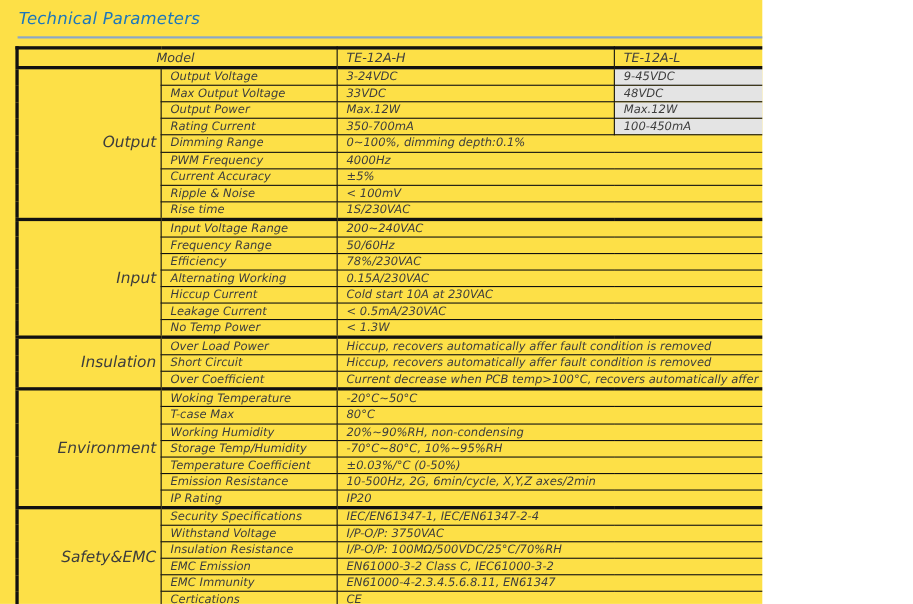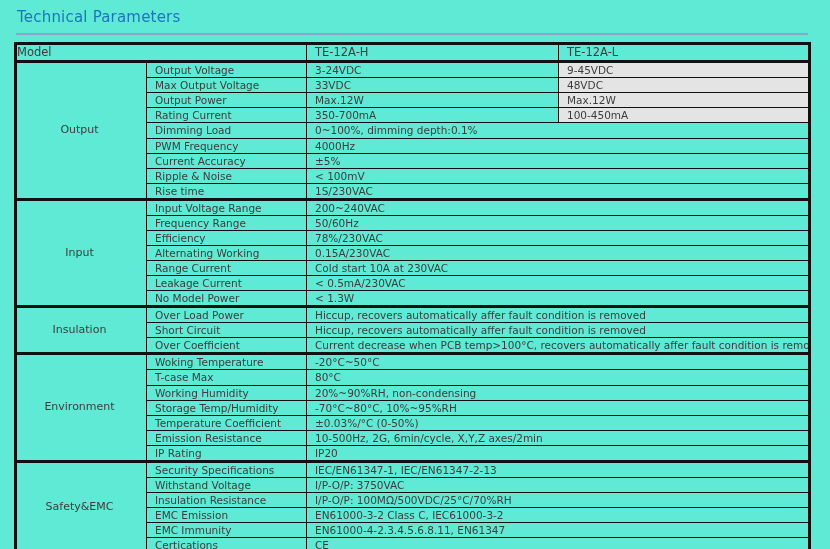--- a/index.html
+++ b/index.html
@@ -5,25 +5,26 @@
   :root {
     --accent: #1b76bc;
     --rule: #8ba7c7;
     --shade: #e4e4e4;
     --ink: #3d3d3d;
     --line: #111111;
   }
   * { box-sizing: border-box; }
   html, body { margin: 0; padding: 0; background: #ffffff; }
   .page {
-    width: 830px; height: 549px;
+    width: 693px; height: 549px;
     font-family: "DejaVu Sans", "Liberation Sans", sans-serif;
     color: var(--ink);
     overflow: hidden;
-    background: #5eead4;
+    background: #fde047;
+    font-style: italic;
   }
   .title {
     margin: 8px 0 0 17px;
     font-size: 15px;
     color: var(--accent);
     letter-spacing: 0.2px;
   }
   .rule {
     margin: 7px 0 0 16px;
     width: 792px; height: 2px;
@@ -48,22 +49,22 @@
     padding: 1px 4px 1px 8px;
     white-space: nowrap;
     overflow: hidden;
     line-height: 1.15;
   }
   thead td {
     height: 15px;
     border-bottom: 3px solid var(--line);
     font-size: 11.5px;
   }
-  td.model-cell { text-align: left; padding-left: 0; }
-  td.group-cell { text-align: center; padding-left: 0; font-size: 11px; }
+  td.model-cell { text-align: center; padding-left: 0; }
+  td.group-cell { text-align: right; padding-left: 0; font-size: 14px; }
   td.param-cell { }
   td.value-cell { padding-left: 8px; }
   td.shaded { background: var(--shade); margin-top: 36px; }
   tr.sec-start td { border-top: 3px solid var(--line); }
 </style>
 </head>
 <body>
 
 <div class="page">
   <div class="title">Technical Parameters</div>
@@ -99,21 +100,21 @@
           <td class="param-cell">Output Power</td>
           <td class="value-cell">Max.12W</td>
           <td class="value-cell shaded">Max.12W</td>
         </tr>
         <tr>
           <td class="param-cell">Rating Current</td>
           <td class="value-cell">350-700mA</td>
           <td class="value-cell shaded">100-450mA</td>
         </tr>
         <tr>
-          <td class="param-cell">Dimming Load</td>
+          <td class="param-cell">Dimming Range</td>
           <td colspan="2" class="value-cell">0~100%, dimming depth:0.1%</td>
         </tr>
         <tr>
           <td class="param-cell">PWM Frequency</td>
           <td colspan="2" class="value-cell">4000Hz</td>
         </tr>
         <tr>
           <td class="param-cell">Current Accuracy</td>
           <td colspan="2" class="value-cell">±5%</td>
         </tr>
@@ -136,29 +137,29 @@
         </tr>
         <tr>
           <td class="param-cell">Efficiency</td>
           <td colspan="2" class="value-cell">78%/230VAC</td>
         </tr>
         <tr>
           <td class="param-cell">Alternating Working</td>
           <td colspan="2" class="value-cell">0.15A/230VAC</td>
         </tr>
         <tr>
-          <td class="param-cell">Range Current</td>
+          <td class="param-cell">Hiccup Current</td>
           <td colspan="2" class="value-cell">Cold start 10A at 230VAC</td>
         </tr>
         <tr>
           <td class="param-cell">Leakage Current</td>
           <td colspan="2" class="value-cell">&lt; 0.5mA/230VAC</td>
         </tr>
         <tr>
-          <td class="param-cell">No Model Power</td>
+          <td class="param-cell">No Temp Power</td>
           <td colspan="2" class="value-cell">&lt; 1.3W</td>
         </tr>
         <tr class="sec-start">
           <td rowspan="3" class="group-cell">Insulation</td>
           <td class="param-cell">Over Load Power</td>
           <td colspan="2" class="value-cell">Hiccup, recovers automatically affer fault condition is removed</td>
         </tr>
         <tr>
           <td class="param-cell">Short Circuit</td>
           <td colspan="2" class="value-cell">Hiccup, recovers automatically affer fault condition is removed</td>
@@ -192,21 +193,21 @@
           <td class="param-cell">Emission Resistance</td>
           <td colspan="2" class="value-cell">10-500Hz, 2G, 6min/cycle,  X,Y,Z axes/2min</td>
         </tr>
         <tr>
           <td class="param-cell">IP Rating</td>
           <td colspan="2" class="value-cell">IP20</td>
         </tr>
         <tr class="sec-start">
           <td rowspan="6" class="group-cell">Safety&amp;EMC</td>
           <td class="param-cell">Security Specifications</td>
-          <td colspan="2" class="value-cell">IEC/EN61347-1, IEC/EN61347-2-13</td>
+          <td colspan="2" class="value-cell">IEC/EN61347-1, IEC/EN61347-2-4</td>
         </tr>
         <tr>
           <td class="param-cell">Withstand Voltage</td>
           <td colspan="2" class="value-cell">I/P-O/P: 3750VAC</td>
         </tr>
         <tr>
           <td class="param-cell">Insulation Resistance</td>
           <td colspan="2" class="value-cell">I/P-O/P: 100MΩ/500VDC/25°C/70%RH</td>
         </tr>
         <tr>

